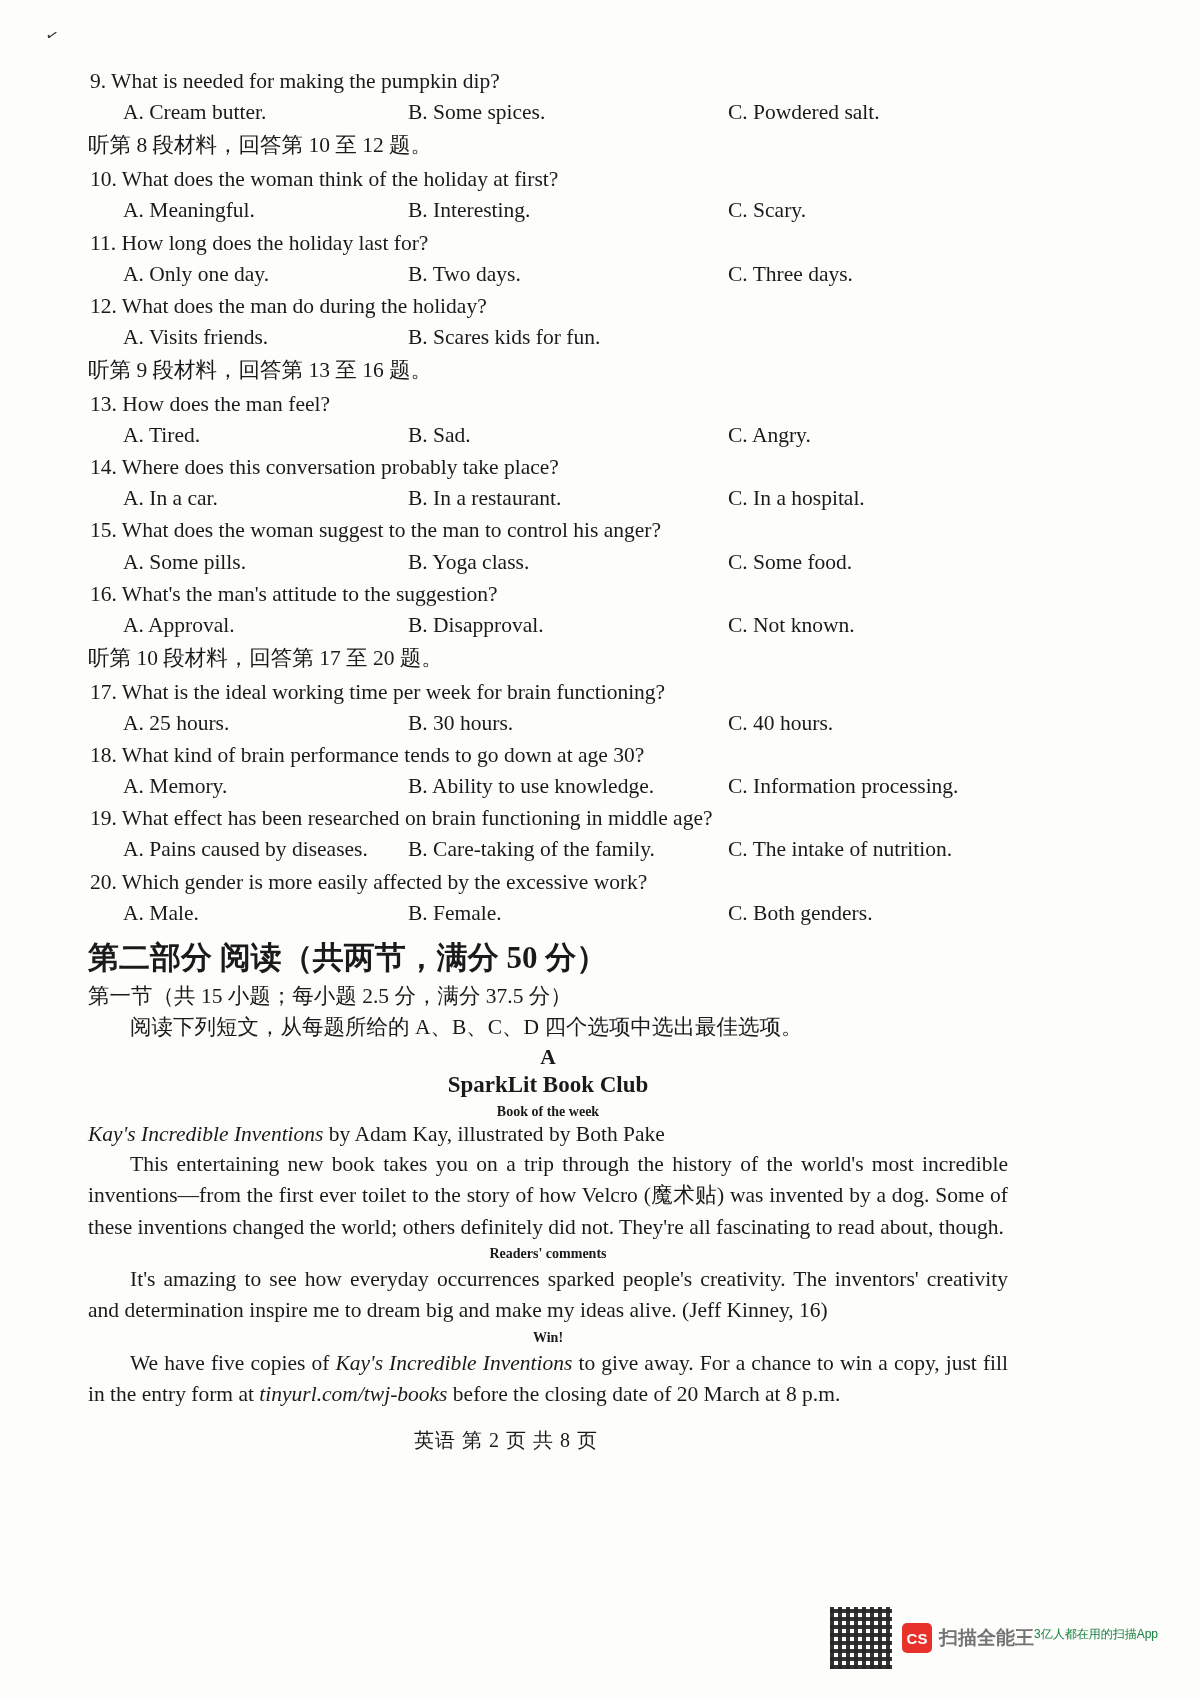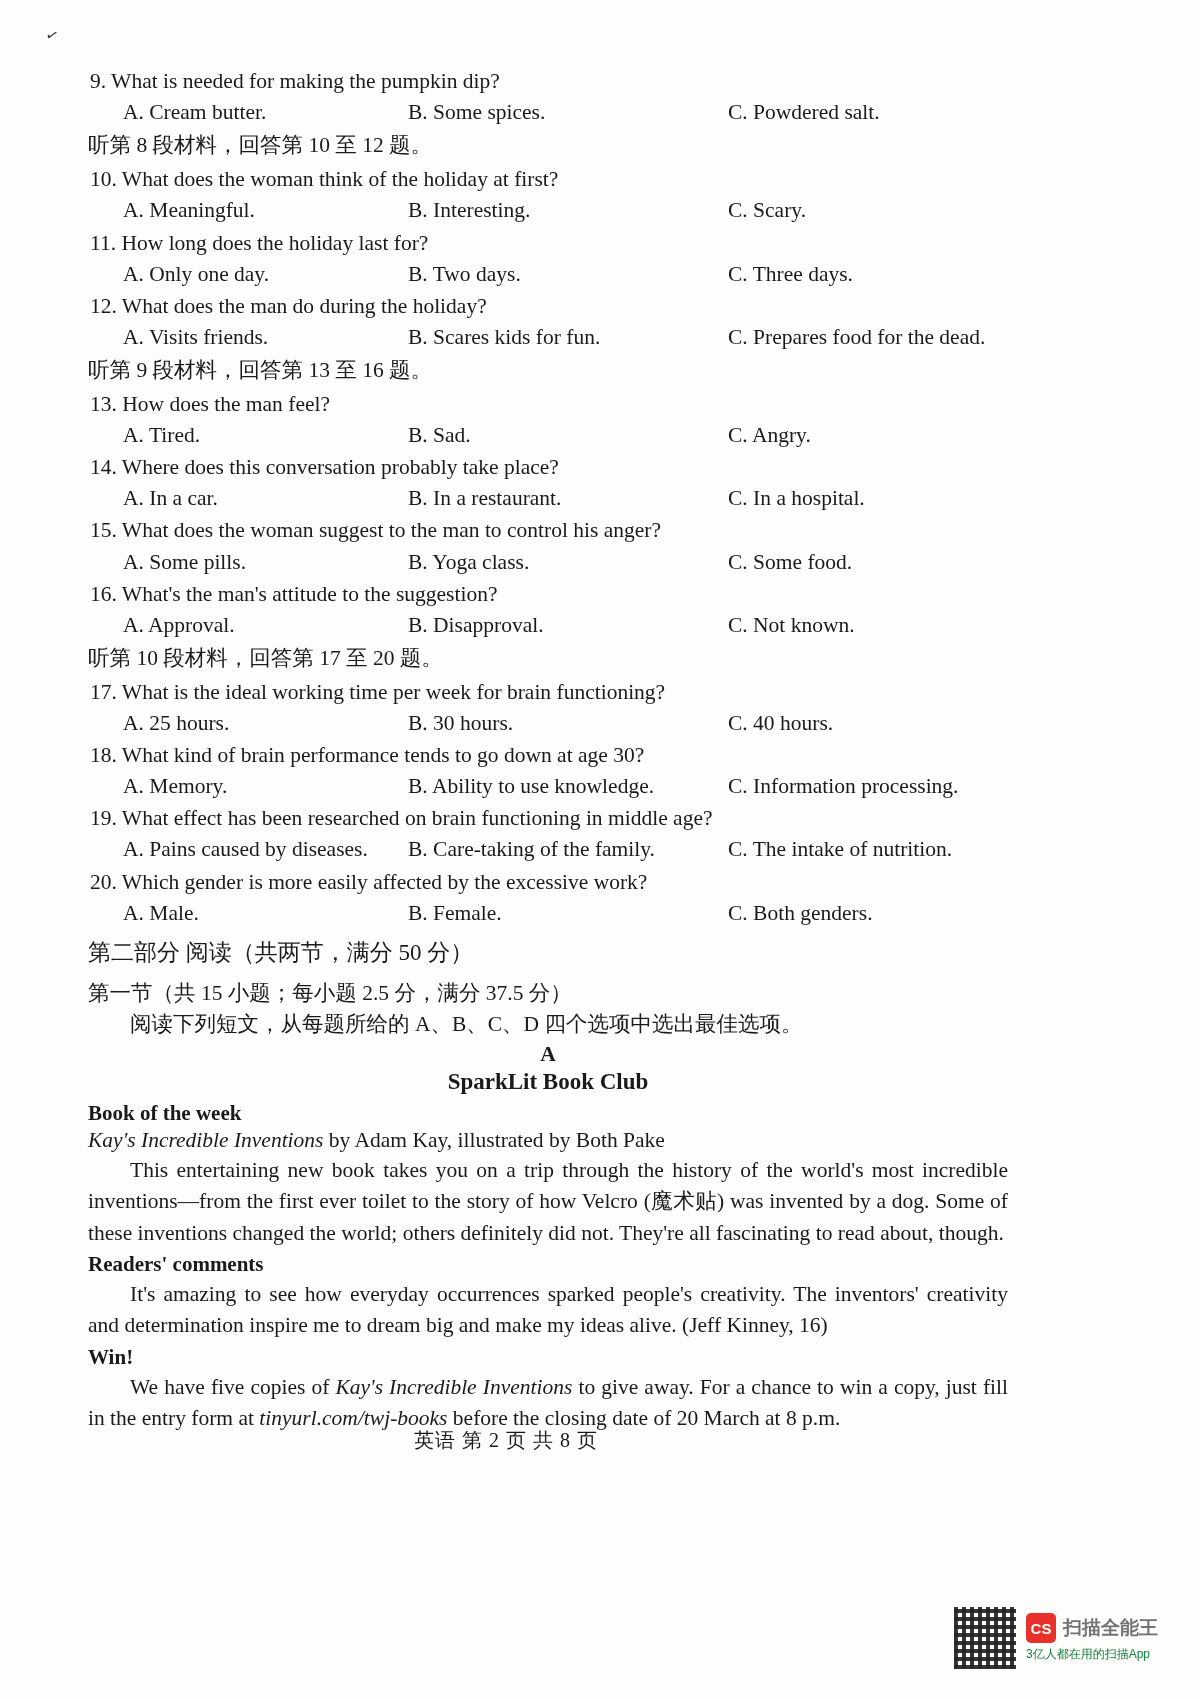--- a/index.html
+++ b/index.html
@@ -67,23 +67,23 @@
   .opt-a { width: 300px; padding-left: 35px; box-sizing: border-box; }
   .opt-b { width: 300px; box-sizing: border-box; }
   .opt-c { flex: 1; }
   .cn-line {
     font-size: 21.5px;
     line-height: 1.45;
     margin: 3px 0 3px 0;
     font-family: "Liberation Serif", "DejaVu Serif", serif;
   }
   .sec-head {
-    font-size: 23px;
-    font-weight: normal;
-    margin: 9px 0 10px 0;
+    font-size: 31px;
+    font-weight: bold;
+    margin: 9px 0 2px 0;
   }
   .sec-sub {
     font-size: 21.5px;
     margin: 0 0 2px 0;
   }
   .sec-inst {
     font-size: 21.5px;
     text-indent: 42px;
     margin: 0 0 2px 0;
   }
@@ -93,23 +93,24 @@
     font-weight: bold;
     margin: 4px 0 0 0;
   }
   .center-title {
     text-align: center;
     font-size: 23px;
     font-weight: bold;
     margin: 2px 0 6px 0;
   }
   .bold-head {
-    font-size: 21px;
+    font-size: 14px;
     font-weight: bold;
     margin: 2px 0 2px 0;
+    text-align: center;
   }
   .byline {
     font-size: 21.5px;
     margin: 0 0 2px 0;
   }
   .ital { font-style: italic; }
   .para {
     font-size: 21.5px;
     line-height: 1.46;
     text-align: justify;
@@ -158,21 +159,21 @@
     font-size: 19px;
     font-weight: bold;
     color: #737373;
   }
   .cs-sub {
     font-family: "Liberation Sans", sans-serif;
     font-size: 12px;
     color: #15803d;
     margin-top: 3px;
   }
-  .cs-right { display: flex; flex-direction: column; }
+  .cs-right { display: flex; flex-direction: row; }
   .cs-top { display: flex; align-items: center; gap: 7px; }
 </style>
 </head>
 <body>
 
 <div class="page">
   <div class="bleed"></div>
   <div class="tick">✓</div>
 
   <div class="content">
@@ -197,21 +198,20 @@
     <div class="opts">
       <span class="opt-a">A. Only one day.</span>
       <span class="opt-b">B. Two days.</span>
       <span class="opt-c">C. Three days.</span>
     </div>
 
     <div class="q-line q-stem">12. What does the man do during the holiday?</div>
     <div class="opts">
       <span class="opt-a">A. Visits friends.</span>
       <span class="opt-b">B. Scares kids for fun.</span>
-      <span class="opt-c">C. Prepares food for the dead.</span>
     </div>
 
     <div class="cn-line">听第 9 段材料，回答第 13 至 16 题。</div>
 
     <div class="q-line q-stem">13. How does the man feel?</div>
     <div class="opts">
       <span class="opt-a">A. Tired.</span>
       <span class="opt-b">B. Sad.</span>
       <span class="opt-c">C. Angry.</span>
     </div>

